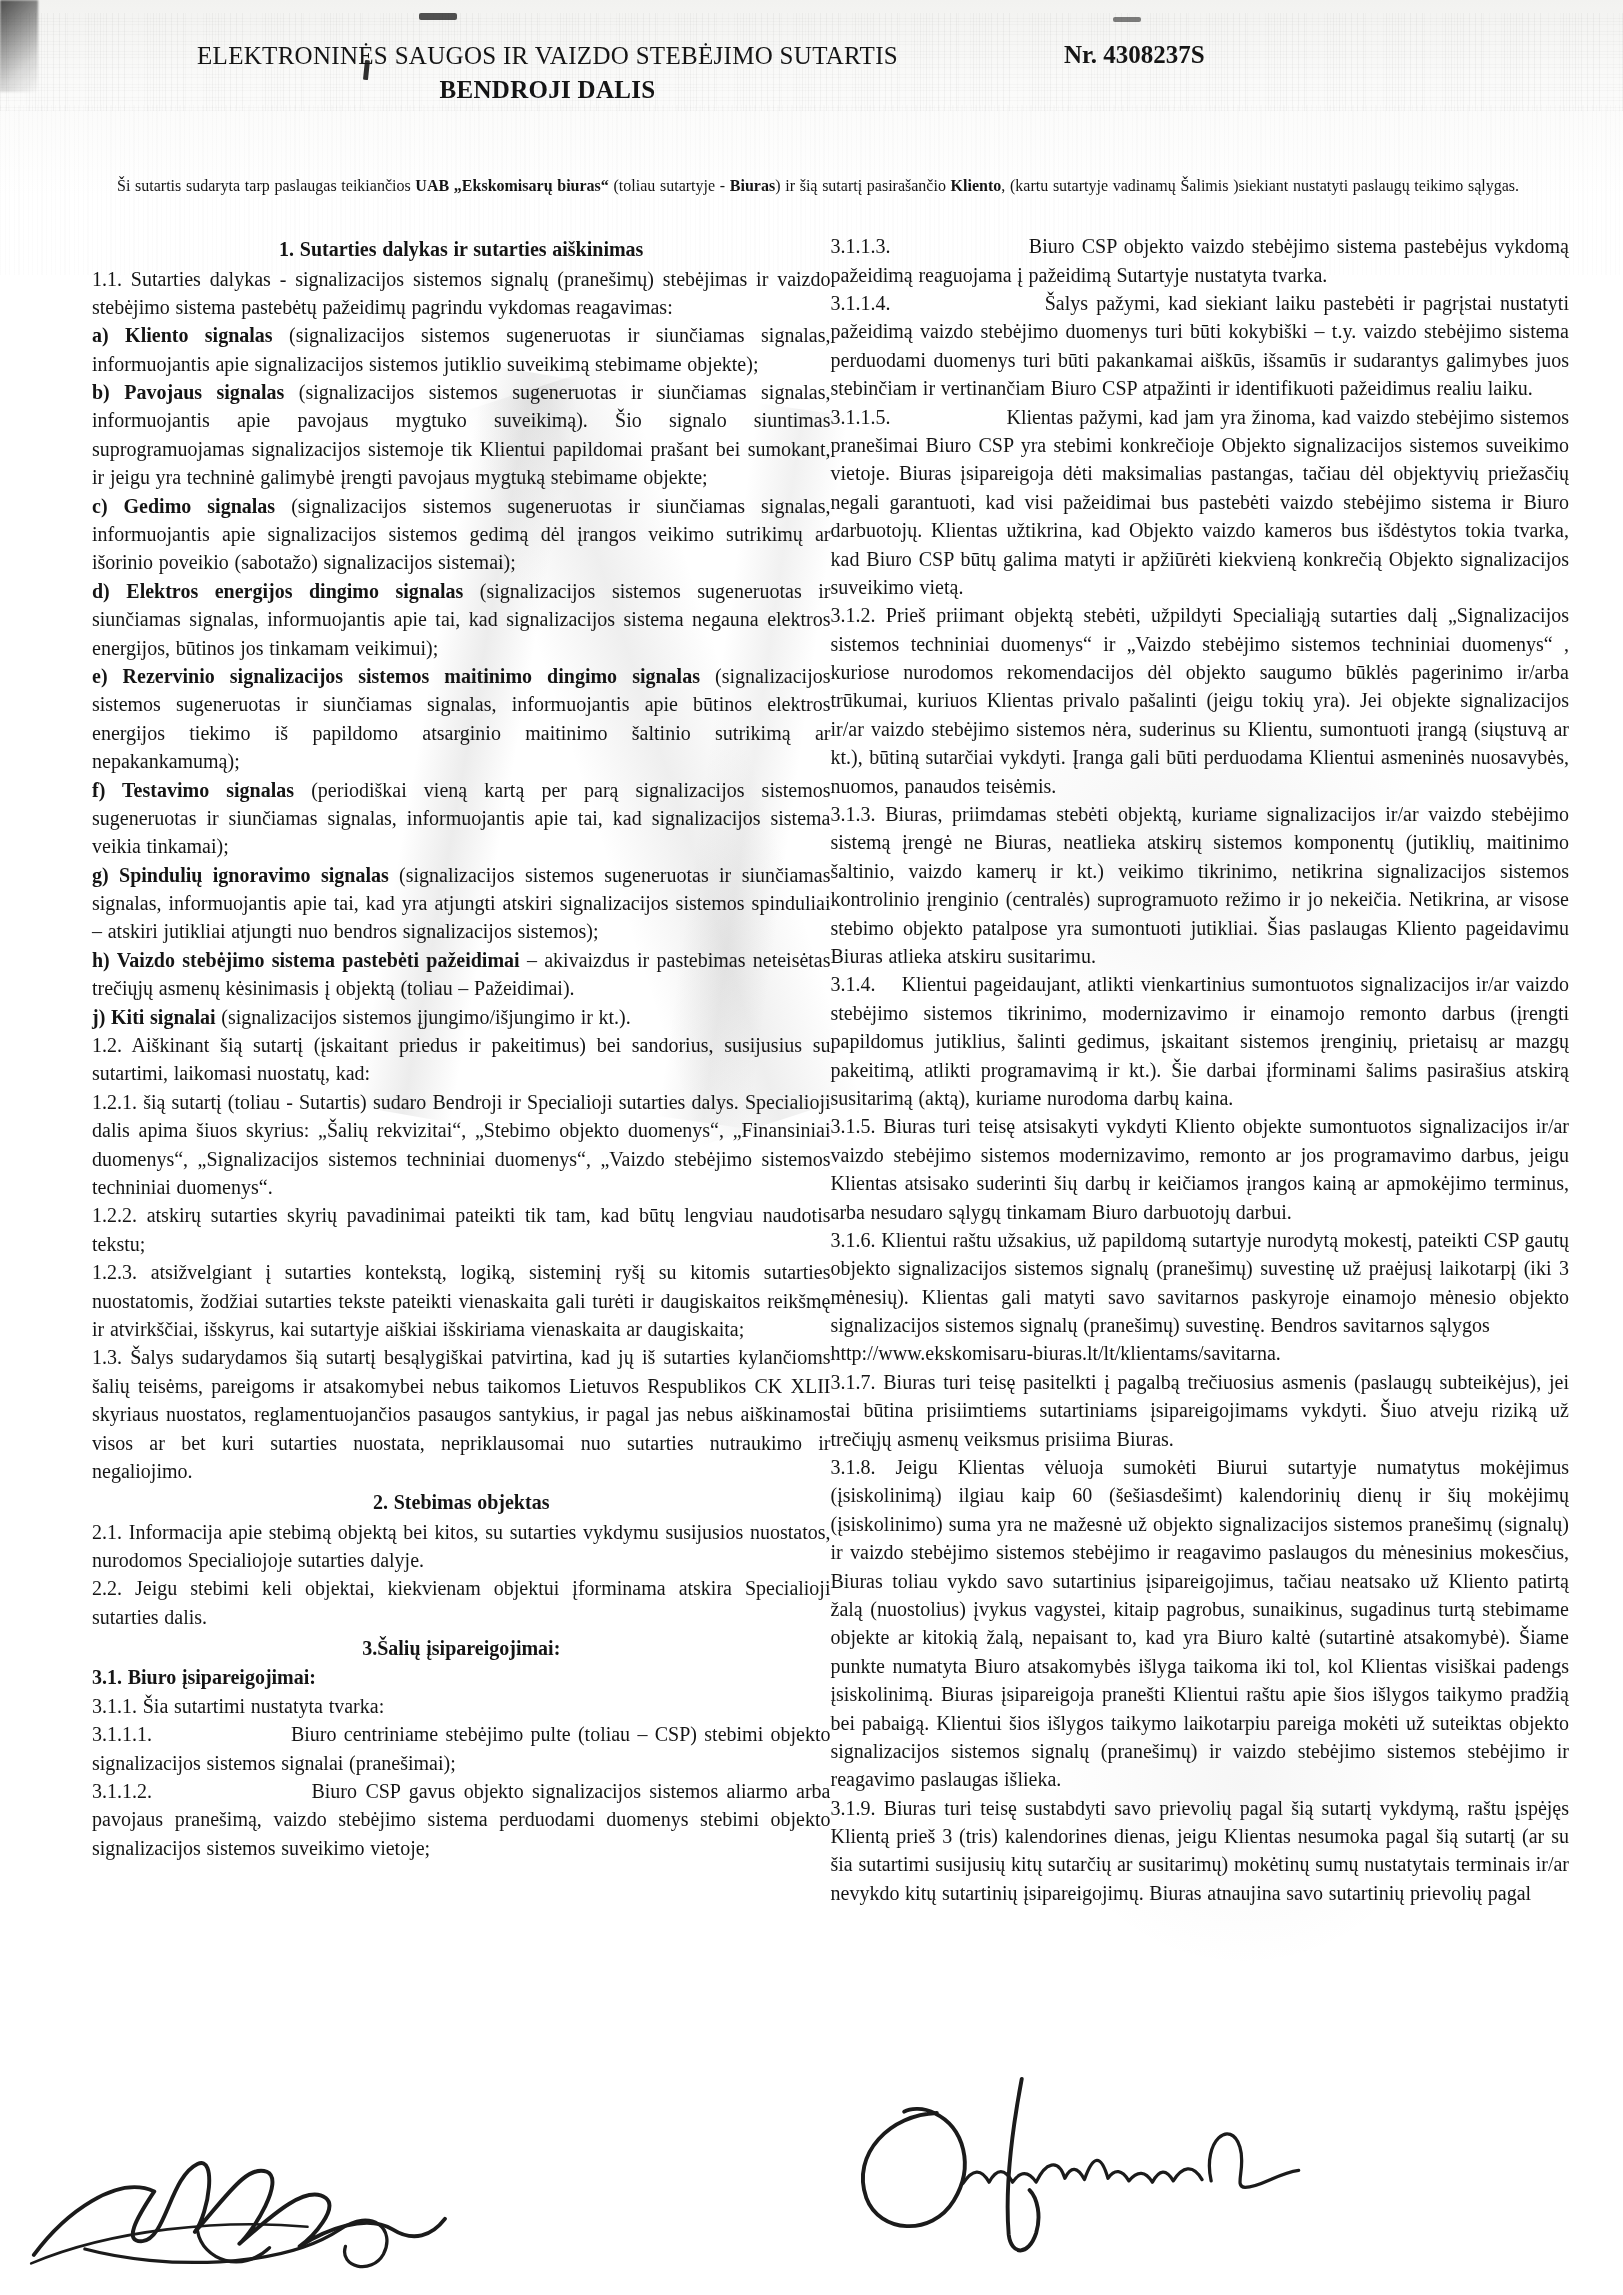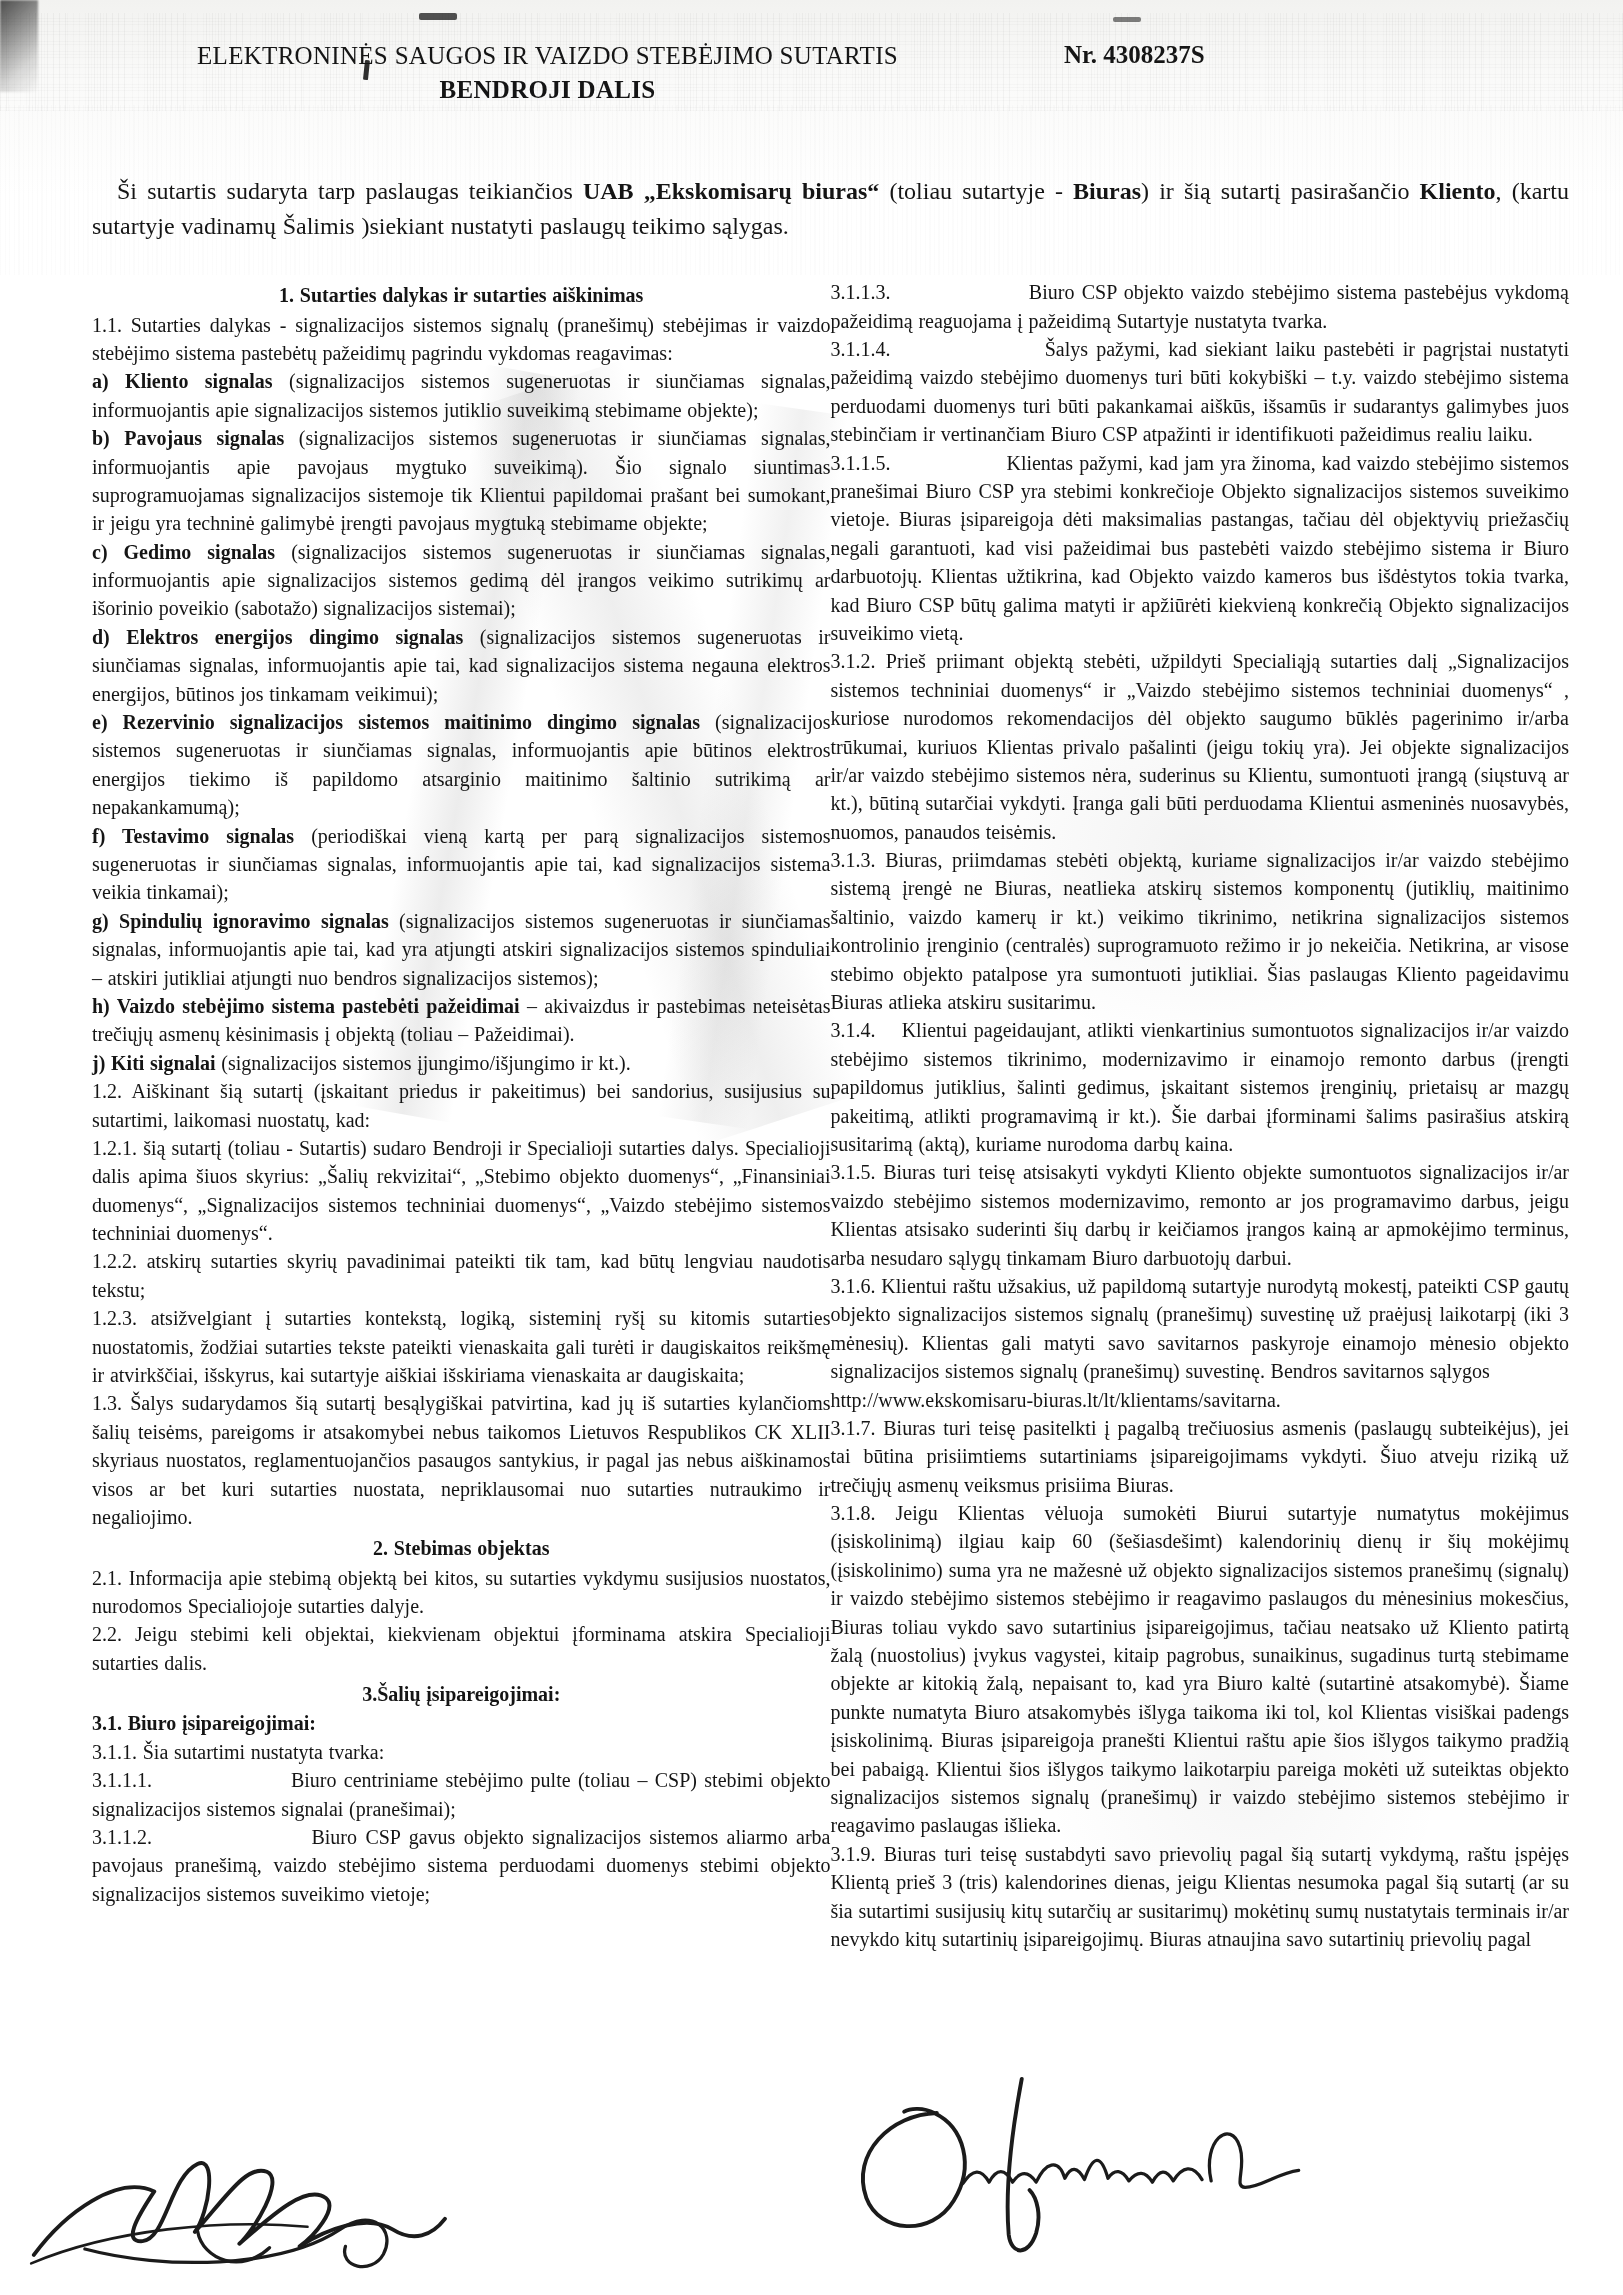--- a/index.html
+++ b/index.html
@@ -51,21 +51,21 @@
 
   .content{position:absolute;left:92px;top:38px;width:1477px;}
 
   .header{position:relative;height:131px;}
   .title-wrap{width:753px;margin-left:79px;text-align:center;}
   .doc-title{font-size:25px;font-weight:400;letter-spacing:0.3px;line-height:1.45;}
   .doc-subtitle{font-size:25px;font-weight:700;letter-spacing:0.3px;line-height:1.3;}
   .contract-no{position:absolute;left:972px;top:2.6px;font-size:25px;font-weight:700;}
 
   .intro-wrap{margin-top:5.2px;}
-  .intro-wrap p{margin:0;font-size:24px;line-height:1.44;text-align:justify;text-indent:25px;}
+  .intro-wrap p{margin:0;font-size:16px;line-height:1.44;text-align:justify;text-indent:25px;}
 
   .cols{display:flex;margin-top:35px;}
   .col{flex:1;min-width:0;}
   .col p, .intro-wrap p{word-spacing:0.7px;}
   .col p{margin:0;font-size:20px;line-height:1.42;text-align:justify;}
   .col p.h{text-align:center;font-weight:700;margin:2.6px 0 1.3px 0;}
   .b{font-weight:700;}
 
   .sig{position:absolute;}
   .sig path{fill:none;stroke:#1b1b1b;stroke-linecap:round;stroke-linejoin:round;}

